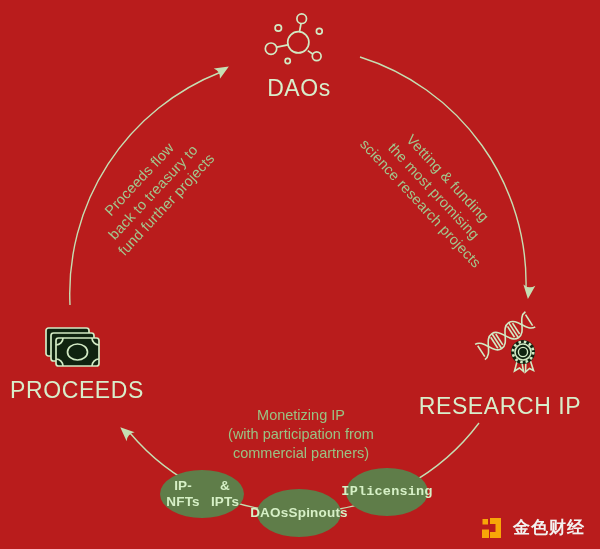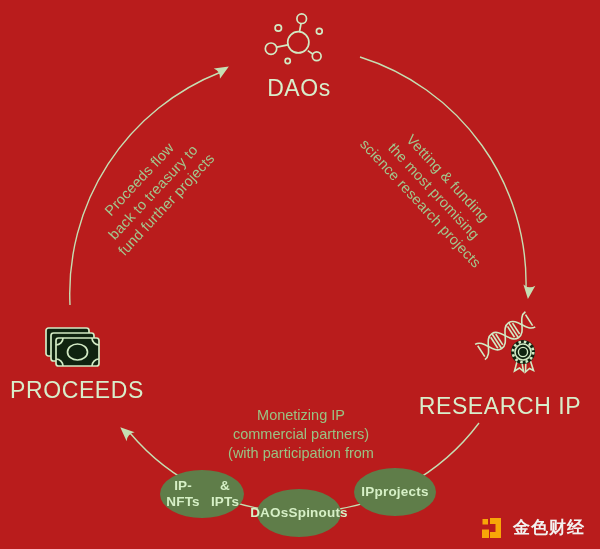--- a/index.html
+++ b/index.html
@@ -26,21 +26,21 @@
   }
   .bottom-text span{display:block;}
   .badge{
     position:absolute;border-radius:50%;background:#5f7d49;
     display:flex;flex-direction:row;align-items:center;justify-content:center;
     color:#d6f0c6;font-size:13.5px;font-weight:600;line-height:1.18;text-align:center;letter-spacing:0.2px;
   }
   .badge span{display:block;}
   .badge.b1{left:160px;top:470px;width:84px;height:48px;}
   .badge.b2{left:257px;top:489px;width:84px;height:48px;}
-  .badge.b3{left:354px;top:468px;width:82px;height:48px;}
+  .badge.b3{left:346px;top:468px;width:82px;height:48px;font-family:Liberation Mono, monospace;}
   .watermark{
     position:absolute;right:15px;bottom:10px;
     display:flex;align-items:center;gap:10px;
   }
   .watermark .brand{
     color:#f2f2f0;font-size:17px;font-weight:700;letter-spacing:1px;white-space:nowrap;
     font-family:"DejaVu Sans","Liberation Sans",sans-serif;
   }
 </style>
 </head>
@@ -127,35 +127,35 @@
         <circle r="8"></circle>
         <circle r="4.6" stroke-width="1.4"></circle>
       </g>
     </g>
   </svg>
 
   <div class="node-label" style="left:500px;top:377px;margin-top:16px;">RESEARCH IP</div>
 
   <div class="bottom-text">
     <span>Monetizing IP</span>
+    <span>(with participation from</span>
     <span>commercial partners)</span>
-    <span>(with participation from</span>
   </div>
 
   <div class="badge b1">
     <span>IP-NFTs</span>
     <span>&amp; IPTs</span>
   </div>
   <div class="badge b2">
     <span>DAOs</span>
     <span>Spinouts</span>
   </div>
   <div class="badge b3">
     <span>IP</span>
-    <span>projects</span>
+    <span>licensing</span>
   </div>
 
   <div class="watermark">
     <svg width="22" height="22" viewBox="0 0 22 22" style="position:static;">
       <g fill="#f8a608">
         <rect x="1.5" y="2" width="5.5" height="5.5"></rect>
         <rect x="9" y="1" width="11" height="6"></rect>
         <rect x="14.5" y="1" width="5.5" height="20"></rect>
         <rect x="9" y="15" width="11" height="6"></rect>
         <rect x="1" y="12.5" width="7" height="8.5"></rect>

